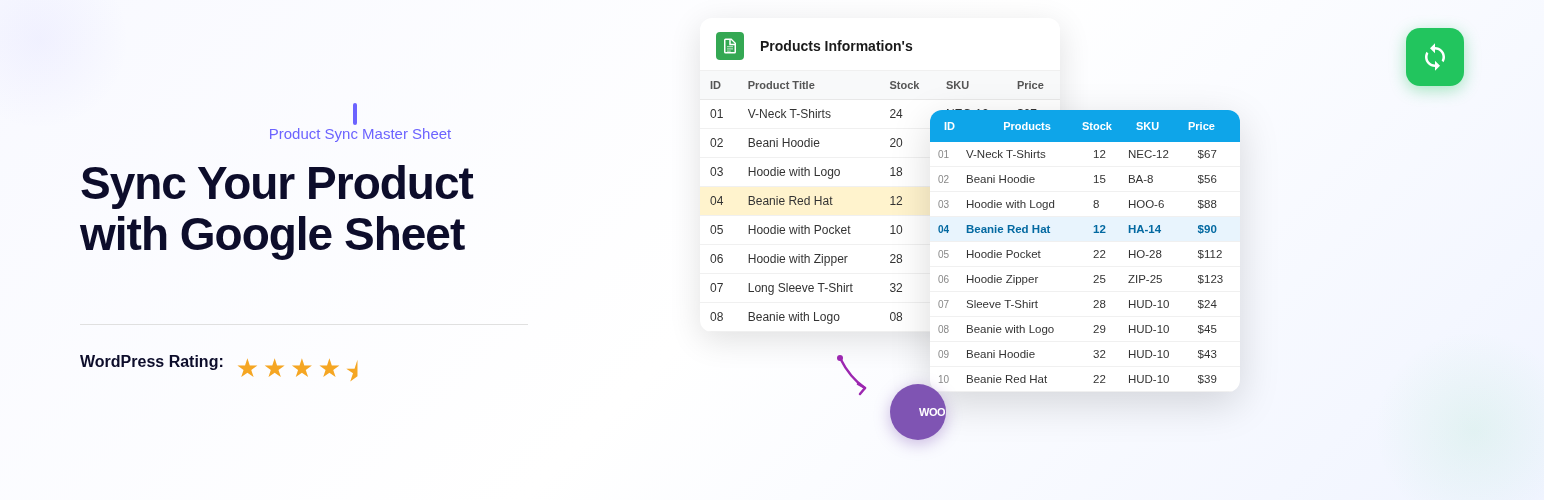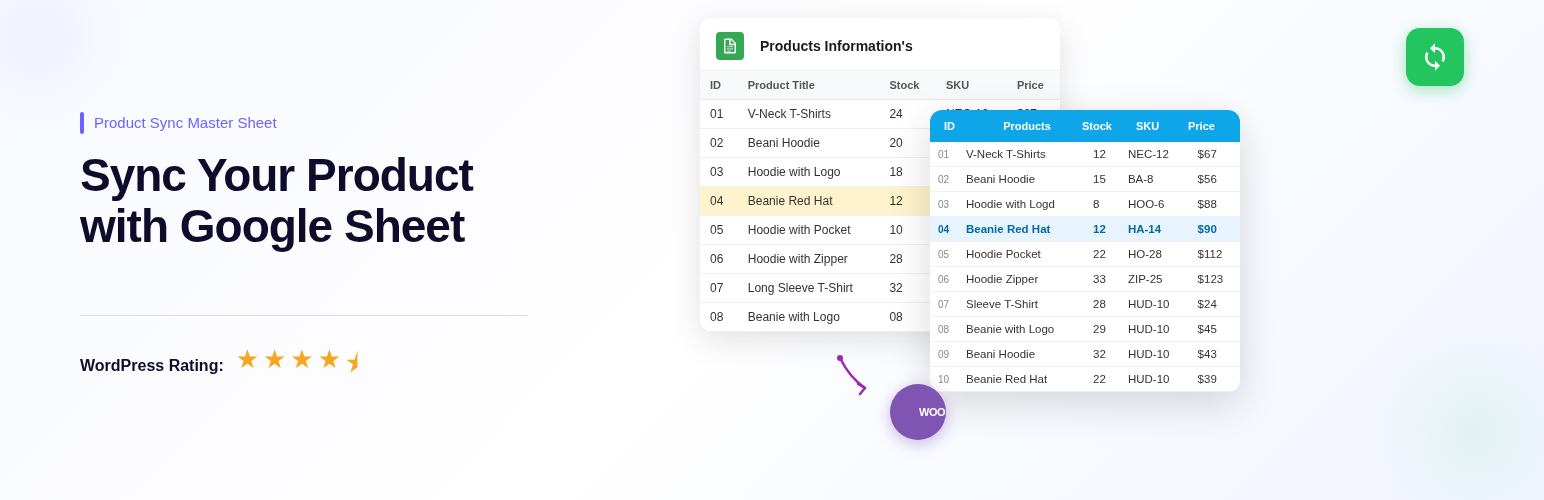--- a/index.html
+++ b/index.html
@@ -28,20 +28,21 @@
       display: flex;
       flex-direction: column;
       justify-content: center;
       height: 100%;
     }
 
     .label-tag {
       display: flex;
       align-items: center;
       margin-bottom: 16px;
+      flex-direction: column;
     }
 
     .label-bar {
       width: 4px;
       height: 22px;
       background: #6c63ff;
       border-radius: 2px;
       margin-right: 10px;
     }
 
@@ -62,21 +63,20 @@
 
     .divider {
       width: 80%;
       height: 1px;
       background: #e0e0e0;
       margin-bottom: 28px;
     }
 
     .rating-row {
       display: flex;
-      align-items: center;
       gap: 12px;
     }
 
     .rating-label {
       font-size: 16px;
       font-weight: 700;
       color: #0d0d2b;
     }
 
     .stars {
@@ -474,21 +474,21 @@
             <tr>
       <td class="woo-id">05</td>
       <td class="woo-prod">Hoodie  Pocket</td>
       <td>22</td>
       <td>HO-28</td>
       <td class="woo-price">$112</td>
     </tr>
             <tr>
       <td class="woo-id">06</td>
       <td class="woo-prod">Hoodie Zipper</td>
-      <td>33</td>
+      <td>25</td>
       <td>ZIP-25</td>
       <td class="woo-price">$123</td>
     </tr>
             <tr>
       <td class="woo-id">07</td>
       <td class="woo-prod">Sleeve T-Shirt</td>
       <td>28</td>
       <td>HUD-10</td>
       <td class="woo-price">$24</td>
     </tr>

